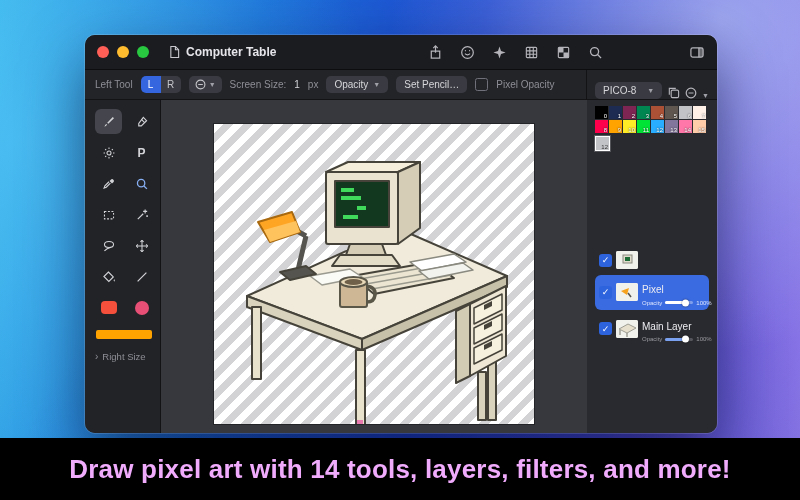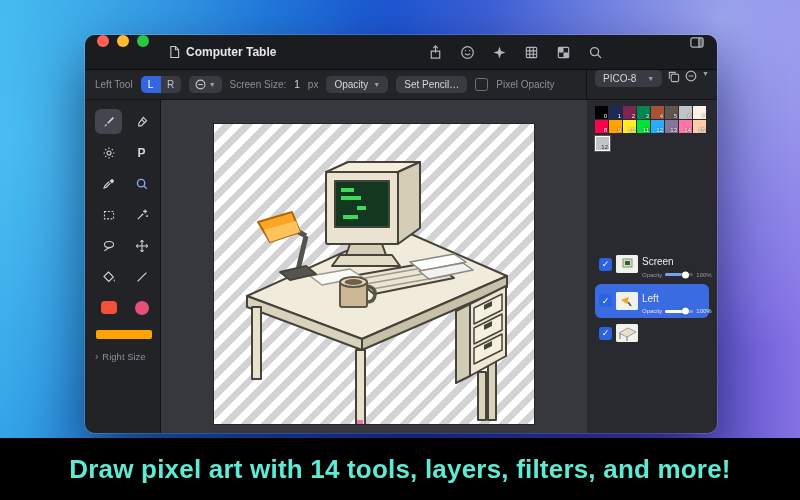--- a/index.html
+++ b/index.html
@@ -8,33 +8,33 @@
     background:
       radial-gradient(circle at 90% 4%, rgba(205,232,255,.55), transparent 38%),
       radial-gradient(circle at 2% 28%, rgba(92,205,250,.5), transparent 42%),
       radial-gradient(circle at 55% 125%, rgba(18,36,150,.55), transparent 60%),
       linear-gradient(100deg,#3ab4ea 0%,#1a6fd8 30%,#2046cf 55%,#5b4fd8 80%,#8f7ae8 100%);}
   
   .window{position:absolute;left:85px;top:35px;width:632px;height:398px;border-radius:10px;
     background:#222327;overflow:hidden;display:flex;flex-direction:column;
     box-shadow:0 25px 60px rgba(0,10,40,.55);outline:1px solid rgba(255,255,255,.14);}
   .titlebar{height:34px;flex:none;background:#1b1c20;border-bottom:1px solid #0d0d0f;
-    display:flex;padding:0 12px;}
+    display:flex;align-items:center;padding:0 12px;}
   .tl{width:12px;height:12px;border-radius:50%;margin-right:8px;}
   .doc{display:flex;align-items:center;gap:6px;margin-left:12px;}
   .title{font-size:12px;font-weight:700;color:#e6e6ea;}
   .tb-spacer{flex:1;}
   .tb-icons{display:flex;align-items:center;gap:17px;color:#b4b4ba;}
   .panel-gap{width:86px;}
   svg.ic{display:block;}
   
   .subbar{height:29px;flex:none;display:flex;background:#232428;border-bottom:1px solid #131315;}
   .subbar-main{width:502px;flex:none;display:flex;align-items:center;gap:8px;padding:0 10px;
     border-right:1px solid #131315;box-sizing:border-box;}
-  .subbar-panel{flex:1;display:flex;align-items:flex-start;gap:5px;padding:0 8px;}
+  .subbar-panel{flex:1;display:flex;align-items:flex-end;gap:5px;padding:0 8px;}
   .lbl{color:#8e8e96;font-size:10px;white-space:nowrap;}
   .val{color:#d6d6da;font-size:10px;}
   .btn{background:#3a3b42;color:#d6d6da;font-size:10px;border-radius:5px;padding:3px 8px;
     display:flex;align-items:center;gap:5px;white-space:nowrap;}
   .chev{font-size:7px;color:#a0a0a8;line-height:1;}
   .seg{display:flex;border-radius:5px;overflow:hidden;}
   .seg .s{width:20px;height:17px;display:flex;align-items:center;justify-content:center;font-size:10px;}
   .s.active{background:#3566e0;color:#fff;}
   .s.inactive{background:#3a3b42;color:#c4c4ca;}
   .iconbtn{background:#3a3b42;border-radius:5px;padding:3px 6px;display:flex;align-items:center;gap:3px;color:#c4c4ca;}
@@ -79,21 +79,21 @@
   .layer.selected .ol{color:#dbe4ff;}
   .slider{position:relative;width:28px;height:3px;border-radius:2px;background:#56575e;flex:none;}
   .layer.selected .slider{background:rgba(255,255,255,.35);}
   .slider .fill{position:absolute;left:0;top:0;bottom:0;width:70%;border-radius:2px;background:#7aa0f0;}
   .layer.selected .fill{background:#fff;}
   .slider .knob{position:absolute;left:calc(70% - 3px);top:50%;transform:translateY(-50%);
     width:7px;height:7px;border-radius:50%;background:#fff;box-shadow:0 0 2px rgba(0,0,0,.6);}
   
   .caption{position:absolute;left:0;right:0;bottom:0;height:62px;background:#000;
     display:flex;align-items:center;justify-content:center;}
-  .caption span{color:#5eead4;font-size:26px;font-weight:700;letter-spacing:.2px;}
+  .caption span{color:#f0abfc;font-size:26px;font-weight:700;letter-spacing:.2px;}
 </style>
 </head>
 <body>
 
 <div class="wallpaper"></div>
 
 <div class="window">
 
   <div class="titlebar">
     <span class="tl" style="background: rgb(255, 95, 87);"></span>
@@ -398,44 +398,33 @@
       <div class="layers">
         <div class="layer">
           <span class="chk">✓</span>
           <span class="thumb">
             <svg width="22" height="18" viewBox="0 0 22 18">
                 <rect width="22" height="18" fill="#f2f2ec"></rect>
                 <rect x="7" y="4" width="9" height="8" fill="#e0dccc" stroke="#8a8a80" stroke-width="1"></rect>
                 <rect x="9" y="6" width="5" height="4" fill="#1d6b35"></rect>
               </svg>
           </span>
-          <span class="meta">
-            <span class="lname">Screen</span>
-            <span class="lop">
-              <span class="ol">Opacity</span>
-              <span class="slider">
-                  <span class="fill"></span>
-                  <span class="knob"></span>
-                </span>
-              <span class="ol">100%</span>
-            </span>
-          </span>
         </div>
 
         <div class="layer selected">
           <span class="chk">✓</span>
           <span class="thumb">
             <svg width="22" height="18" viewBox="0 0 22 18">
                 <rect width="22" height="18" fill="#f2f2ec"></rect>
                 <polygon points="5,8 13,5 11,12" fill="#f6a21c"></polygon>
                 <line x1="12" y1="10" x2="15" y2="14" stroke="#55544e" stroke-width="1.5"></line>
               </svg>
           </span>
           <span class="meta">
-            <span class="lname">Left</span>
+            <span class="lname">Pixel</span>
             <span class="lop">
               <span class="ol">Opacity</span>
               <span class="slider">
                   <span class="fill"></span>
                   <span class="knob"></span>
                 </span>
               <span class="ol">100%</span>
             </span>
           </span>
         </div>
@@ -443,20 +432,31 @@
         <div class="layer">
           <span class="chk">✓</span>
           <span class="thumb">
             <svg width="22" height="18" viewBox="0 0 22 18">
                 <rect width="22" height="18" fill="#f2f2ec"></rect>
                 <polygon points="3,9 12,4 20,8 11,13" fill="#e6e0cc" stroke="#8a8a80" stroke-width="0.8"></polygon>
                 <line x1="4" y1="10" x2="4" y2="15" stroke="#8a8a80" stroke-width="1.2"></line>
                 <line x1="11" y1="13" x2="11" y2="17" stroke="#8a8a80" stroke-width="1.2"></line>
               </svg>
           </span>
+          <span class="meta">
+            <span class="lname">Main Layer</span>
+            <span class="lop">
+              <span class="ol">Opacity</span>
+              <span class="slider">
+                  <span class="fill"></span>
+                  <span class="knob"></span>
+                </span>
+              <span class="ol">100%</span>
+            </span>
+          </span>
         </div>
       </div>
     </div>
   </div>
 </div>
 
 <div class="caption">
   <span>Draw pixel art with 14 tools, layers, filters, and more!</span>
 </div>
 

